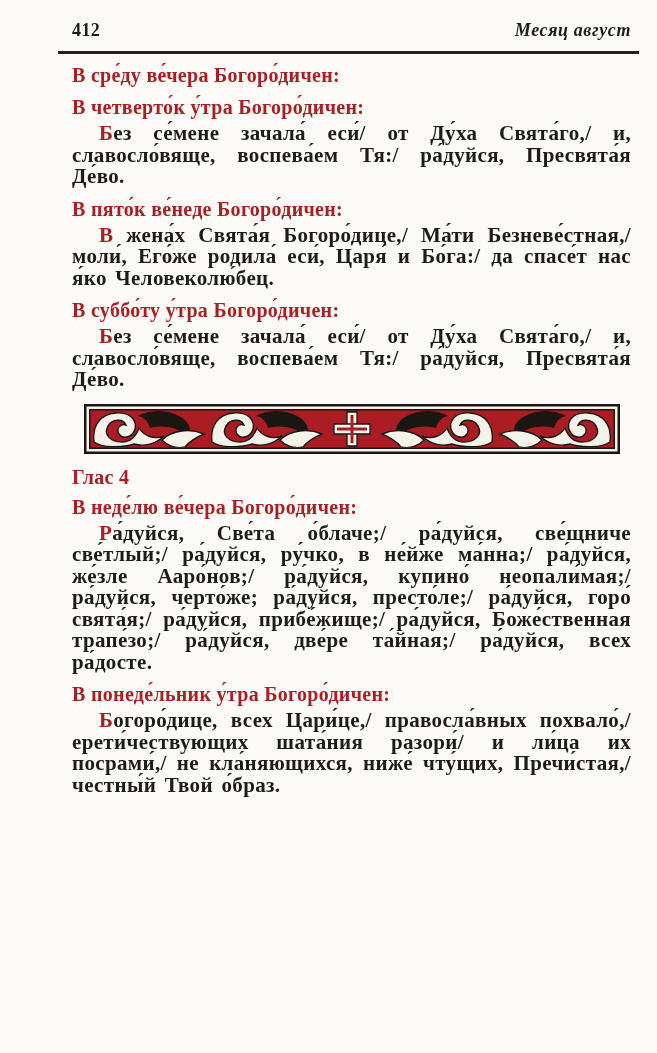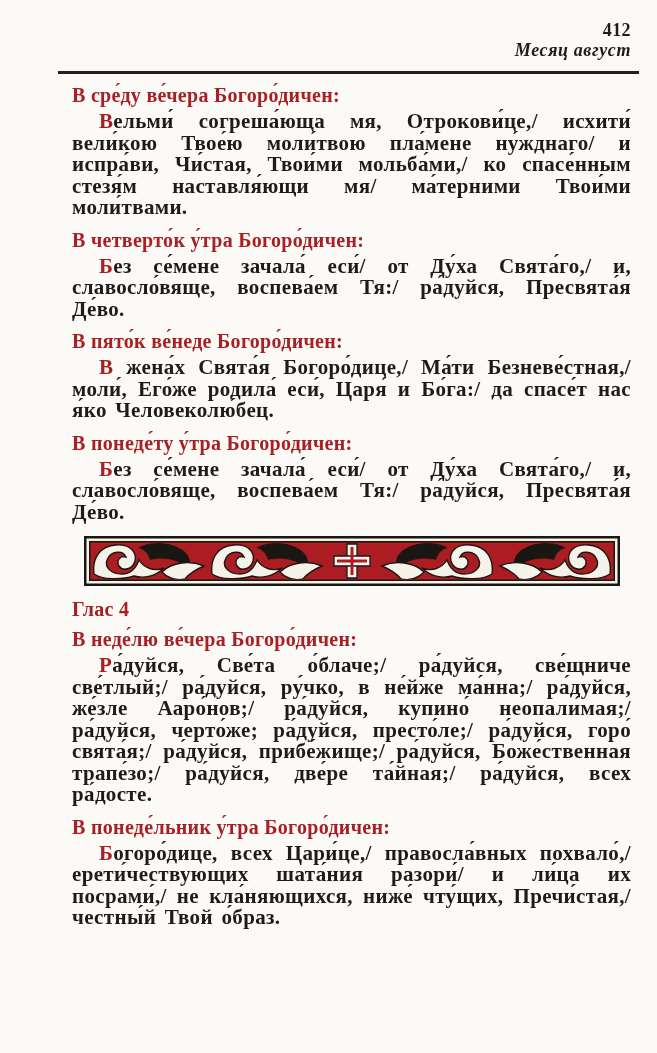--- a/index.html
+++ b/index.html
@@ -9,21 +9,21 @@
     box-sizing:border-box;
     padding:20px 26px 0 72px;
     background:var(--page-bg,#fbfaf7);
     font-family:"Liberation Serif","DejaVu Serif",serif;
     font-weight:700;
     color:var(--text-color,#1d1c1a);
     overflow:hidden;
   }
   .page-header{
     display:flex;justify-content:space-between;align-items:flex-end;
-    font-size:18px;line-height:20px;letter-spacing:.4px;flex-direction:column;
+    font-size:18px;line-height:20px;letter-spacing:.4px;
   }
   .running{font-style:italic;letter-spacing:.6px;}
   .rule{border-top:3px solid #24211d;margin:11px -8px 0 -14px;height:0;}
   .rubric{
     color:var(--accent-red,#a81f24);
     text-align:left;
     font-size:20px;line-height:22px;
     letter-spacing:.3px;
     margin:10px 0 5px;
   }
@@ -45,35 +45,34 @@
 <div class="page">
 
   <header class="page-header">
     <span class="folio">412</span>
     <span class="running">Месяц август</span>
   </header>
   <div class="rule"></div>
 
   <section class="hymn-section">
     <div class="rubric">В сре́ду ве́чера Богоро́дичен:</div>
-    <p class="hymn"><span class="initial">В</span><span>ельми́ согреша́юща мя, Отрокови́це,/ исхити́ вели́кою Твое́ю моли́твою пла́мене ну́жднаго/ и испра́ви, Чи́стая, Твои́ми мольба́ми,/ ко спасе́нным стезя́м наставля́ющи мя/ ма́терними Твои́ми моли́твами.</span></p>
   </section>
 
   <section class="hymn-section">
     <div class="rubric">В четверто́к у́тра Богоро́дичен:</div>
     <p class="hymn"><span class="initial">Б</span><span>ез се́мене зачала́ еси́/ от Ду́ха Свята́го,/ и, славосло́вяще, воспева́ем Тя:/ ра́дуйся, Пресвята́я Де́во.</span></p>
   </section>
 
   <section class="hymn-section">
     <div class="rubric">В пято́к ве́неде Богоро́дичен:</div>
     <p class="hymn"><span class="initial">В</span><span> жена́х Свята́я Богоро́дице,/ Ма́ти Безневе́стная,/ моли́, Его́же родила́ еси́, Царя́ и Бо́га:/ да спасе́т нас я́ко Человеколю́бец.</span></p>
   </section>
 
   <section class="hymn-section">
-    <div class="rubric">В понеде́ту у́тра Богоро́дичен:</div>
+    <div class="rubric">В суббо́ту у́тра Богоро́дичен:</div>
     <p class="hymn"><span class="initial">Б</span><span>ез се́мене зачала́ еси́/ от Ду́ха Свята́го,/ и, славосло́вяще, воспева́ем Тя:/ ра́дуйся, Пресвята́я Де́во.</span></p>
   </section>
 
   <div class="ornament-wrap">
     <svg width="536" height="50" viewBox="0 0 536 50" role="img" aria-label="decorative foliate band with cross">
       <defs>
         <clipPath id="fieldClip">
             <rect x="7" y="7" width="522" height="36"></rect>
           </clipPath>
         <g id="leafMotif">

